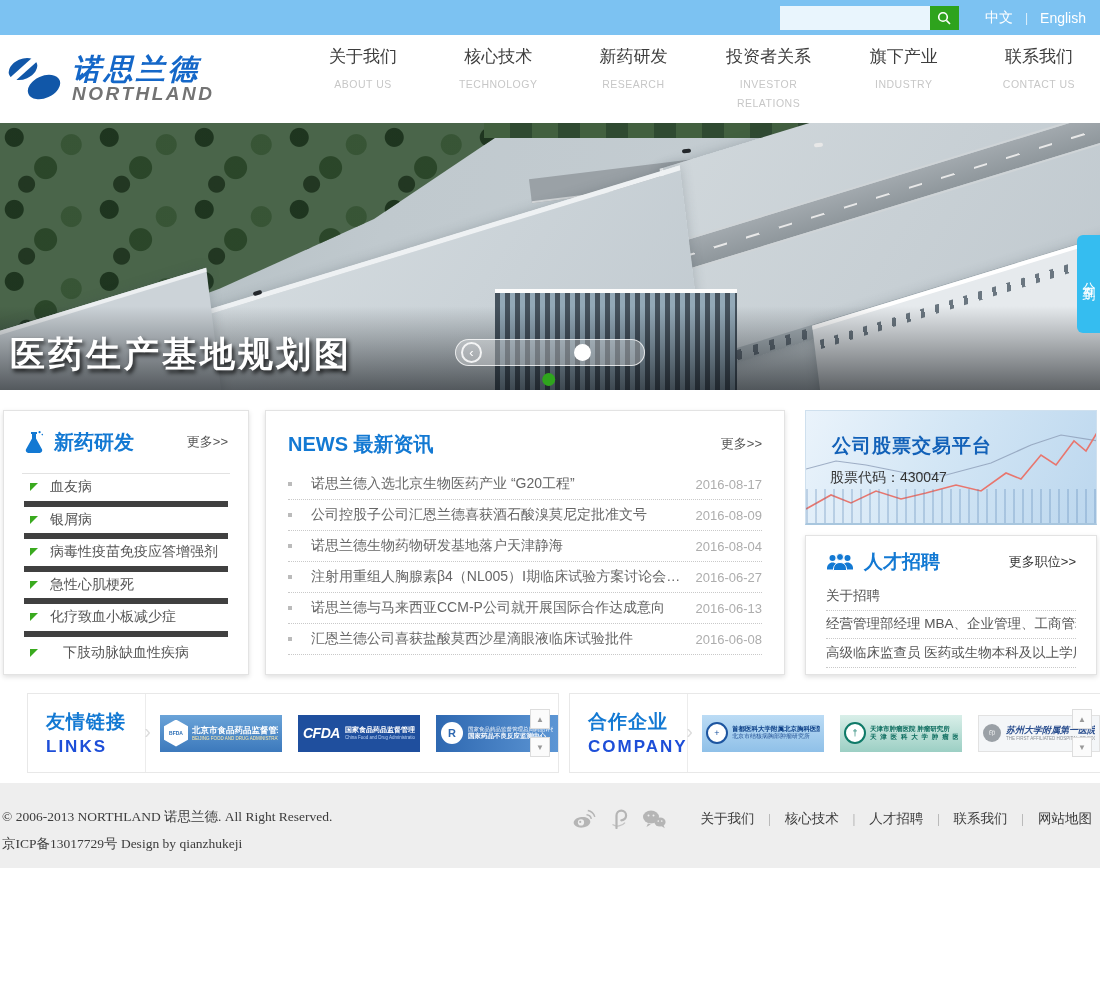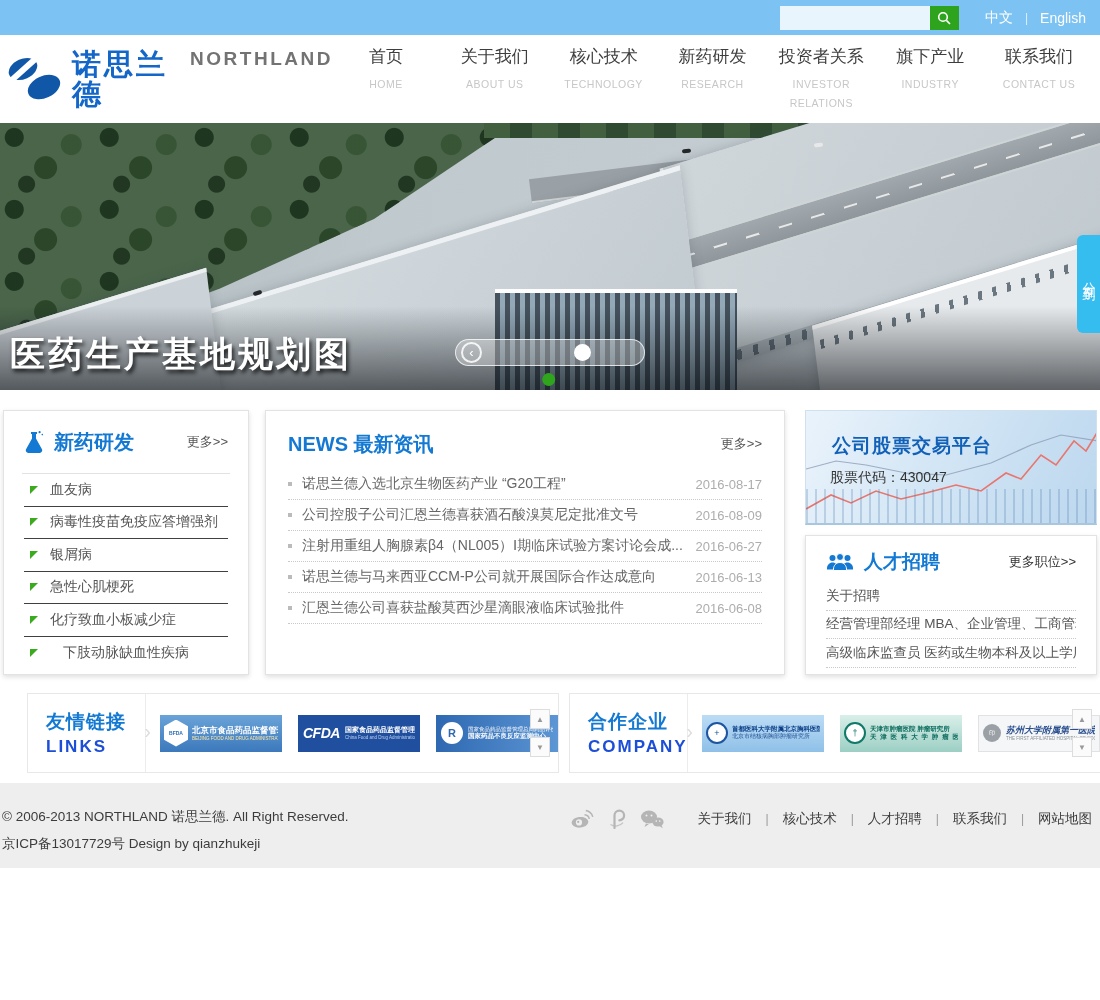--- a/index.html
+++ b/index.html
@@ -11,21 +11,21 @@
   .search-wrap{display:flex;align-items:center;height:24px;margin-right:26px;}
   .search-input{width:150px;height:24px;border:none;background:#e9f5fd;outline:none;padding:0 8px;font-size:13px;color:#356;}
   .search-btn{width:29px;height:24px;background:#2ea31d;border:none;display:flex;align-items:center;justify-content:center;cursor:pointer;}
   .lang{color:#fff;font-size:14px;display:flex;align-items:center;gap:12px;}
   .lang .sep{color:rgba(255,255,255,.75);font-size:12px;}
   .lang a{color:#fff;text-decoration:none;}
 
   
   .header{height:88px;background:#fff;display:flex;align-items:center;padding:0 8px 0 6px;position:relative;z-index:5;}
   .logo{display:flex;align-items:center;gap:8px;}
-  .logo-text{display:flex;flex-direction:row;line-height:1.05;}
+  .logo-text{display:flex;flex-direction:column;line-height:1.05;font-style:italic;}
   .logo-cn{font-size:29px;font-weight:bold;color:#1467c8;letter-spacing:3px;}
   .logo-en{font-size:19px;font-weight:bold;color:#737373;letter-spacing:2.5px;}
   .nav{margin-left:auto;width:782px;display:flex;justify-content:space-between;}
   .nav-item{width:106px;text-align:center;cursor:pointer;}
   .nav-cn{font-size:17px;color:#3d3d3d;display:block;}
   .nav-en{font-size:10.5px;color:#c7c7c7;display:block;margin-top:7px;letter-spacing:.5px;line-height:1.8;}
 
   
   .hero{position:relative;height:267px;overflow:hidden;background:linear-gradient(100deg,#aeb9bd 0%,#c0c9ce 35%,#c8d0d5 100%);}
   .trees{position:absolute;inset:0;background:
@@ -71,30 +71,30 @@
     display:flex;align-items:center;justify-content:center;cursor:pointer;}
 
   
   .main{display:flex;padding:20px 0 0 3px;}
   .panel{background:#fff;border:1px solid #e3e3e3;box-shadow:0 2px 5px rgba(0,0,0,.13);}
   .side-panel{width:246px;height:265px;padding:0 20px;}
   .panel-head{display:flex;align-items:center;height:62px;}
   .panel-title{font-size:20px;font-weight:bold;color:#1379d3;margin-left:10px;}
   .more{margin-left:auto;font-size:13px;color:#555;text-decoration:none;cursor:pointer;}
   .side-divider{border-top:1px solid #e2e2e2;margin:0 -2px;}
-  .side-item{display:flex;align-items:center;height:32.5px;border-bottom:1px solid #404040;font-size:14px;color:#555;cursor:pointer;}
+  .side-item{display:flex;align-items:center;height:32.5px;border-bottom:6px solid #404040;font-size:14px;color:#555;cursor:pointer;}
   .side-item:last-child{border-bottom:none;gap:13px;}
   .tri{width:0;height:0;border-left:8px solid #3aaa1f;border-bottom:8px solid transparent;margin:0 12px 0 6px;}
 
   .news-panel{width:520px;height:265px;margin-left:16px;padding:0 22px;}
   .news-head{display:flex;align-items:center;height:58px;padding-top:8px;}
   .news-title{font-size:20px;font-weight:bold;color:#1379d3;}
   .news-item{display:flex;align-items:center;height:31px;border-bottom:1px dotted #c9c9c9;font-size:14px;color:#666;cursor:pointer;}
   .bullet{width:4px;height:4px;background:#bbb;margin-right:10px;flex:none;}
-  .news-item-title{flex:1;white-space:nowrap;overflow:hidden;text-overflow:ellipsis;padding-right:12px;}
+  .news-item-title{flex:1;white-space:nowrap;overflow:hidden;text-overflow:ellipsis;padding-right:12px;margin-left:9px;}
   .news-date{font-size:13px;color:#adadad;flex:none;}
 
   .right-col{width:292px;margin-left:20px;display:flex;flex-direction:column;}
   .stock-panel{position:relative;height:115px;border:1px solid #cfe0ee;border-bottom:2px solid #a8c6de;overflow:hidden;cursor:pointer;
     background:linear-gradient(115deg,#eaf3fb 0%,#d3e6f5 45%,#bcd7ee 100%);}
   .stock-bars{position:absolute;left:0;right:0;bottom:0;height:34px;opacity:.6;
     background:repeating-linear-gradient(90deg,rgba(80,125,175,.45) 0 2px,transparent 2px 9px);}
   .stock-svg{position:absolute;inset:0;}
   .stock-title{position:absolute;left:26px;top:22px;font-size:19px;font-weight:bold;color:#1261b8;letter-spacing:1px;}
   .stock-code{position:absolute;left:24px;top:58px;font-size:14px;color:#333;}
@@ -139,21 +139,21 @@
   .lb-c2 .l2{color:#0a6b5d;font-size:6.5px;font-weight:bold;letter-spacing:1px;white-space:nowrap;}
   .lb-c3{background:#f4f6f8;border:1px solid #e2e2e2;padding:3px 4px;}
   .lb-c3 .lb-badge{width:18px;height:18px;border-radius:50%;background:#9aa0a6;color:#fff;font-size:6px;margin-right:5px;}
   .lb-c3 .l1{color:#2b4f8f;font-size:9px;font-style:italic;font-weight:bold;white-space:nowrap;}
   .lb-c3 .l2{color:#8a8f94;font-size:4.5px;white-space:nowrap;}
   .band-arrows{position:absolute;right:8px;top:50%;transform:translateY(-50%);display:flex;flex-direction:column;gap:8px;}
   .arrow-btn{width:20px;height:20px;border:1px solid #ddd;background:#fbfbfb;color:#999;font-size:8px;
     display:flex;align-items:center;justify-content:center;cursor:pointer;}
 
   
-  .footer{margin-top:10px;height:85px;background:#eee;position:relative;font-size:13.5px;color:#3c3c3c;}
+  .footer{margin-top:10px;height:85px;background:#eee;position:relative;font-size:13.5px;color:#3c3c3c;font-family:Liberation Serif, serif;}
   .footer-left{padding:20px 0 0 2px;line-height:27px;}
   .footer-right{position:absolute;right:8px;top:26px;display:flex;align-items:center;color:#3c3c3c;}
   .social{display:flex;align-items:center;gap:13px;margin-right:34px;color:#b5b5b5;}
   .social .sicon{cursor:pointer;display:flex;}
   .footer-links{display:flex;align-items:center;}
   .footer-links a{color:#3c3c3c;text-decoration:none;cursor:pointer;}
   .footer-links .sep{color:#999;margin:0 14px;font-size:12px;}
 </style>
 </head>
 <body>
@@ -186,24 +186,20 @@
         <line x1="-2" y1="32" x2="36" y2="-2" stroke="#fff" stroke-width="6"></line>
         <line x1="14" y1="50" x2="52" y2="16" stroke="#fff" stroke-width="0"></line>
       </svg>
     </span>
     <div class="logo-text">
       <span class="logo-cn">诺思兰德</span>
       <span class="logo-en">NORTHLAND</span>
     </div>
   </div>
   <div class="nav">
-    <div class="nav-item">
-      <span class="nav-cn">首页</span>
-      <span class="nav-en">HOME</span>
-    </div>
     <div class="nav-item">
       <span class="nav-cn">关于我们</span>
       <span class="nav-en">ABOUT US</span>
     </div>
     <div class="nav-item">
       <span class="nav-cn">核心技术</span>
       <span class="nav-en">TECHNOLOGY</span>
     </div>
     <div class="nav-item">
       <span class="nav-cn">新药研发</span>
@@ -263,25 +259,25 @@
       <span class="panel-title">新药研发</span>
       <a class="more">更多&gt;&gt;</a>
     </div>
     <div class="side-divider"></div>
     <div class="side-item">
         <span class="tri"></span>
         <span>血友病</span>
       </div>
     <div class="side-item">
         <span class="tri"></span>
+        <span>银屑病</span>
+      </div>
+    <div class="side-item">
+        <span class="tri"></span>
         <span>病毒性疫苗免疫应答增强剂</span>
-      </div>
-    <div class="side-item">
-        <span class="tri"></span>
-        <span>银屑病</span>
       </div>
     <div class="side-item">
         <span class="tri"></span>
         <span>急性心肌梗死</span>
       </div>
     <div class="side-item">
         <span class="tri"></span>
         <span>化疗致血小板减少症</span>
       </div>
     <div class="side-item">
@@ -297,20 +293,25 @@
     </div>
     <div class="news-item">
       <span class="bullet"></span>
       <span class="news-item-title">诺思兰德入选北京生物医药产业 “G20工程”</span>
       <span class="news-date">2016-08-17</span>
     </div>
     <div class="news-item">
       <span class="bullet"></span>
       <span class="news-item-title">公司控股子公司汇恩兰德喜获酒石酸溴莫尼定批准文号</span>
       <span class="news-date">2016-08-09</span>
+    </div>
+    <div class="news-item">
+      <span class="bullet"></span>
+      <span class="news-item-title">诺思兰德生物药物研发基地落户天津静海</span>
+      <span class="news-date">2016-08-04</span>
     </div>
     <div class="news-item">
       <span class="bullet"></span>
       <span class="news-item-title">注射用重组人胸腺素β4（NL005）Ⅰ期临床试验方案讨论会成...</span>
       <span class="news-date">2016-06-27</span>
     </div>
     <div class="news-item">
       <span class="bullet"></span>
       <span class="news-item-title">诺思兰德与马来西亚CCM-P公司就开展国际合作达成意向</span>
       <span class="news-date">2016-06-13</span>

